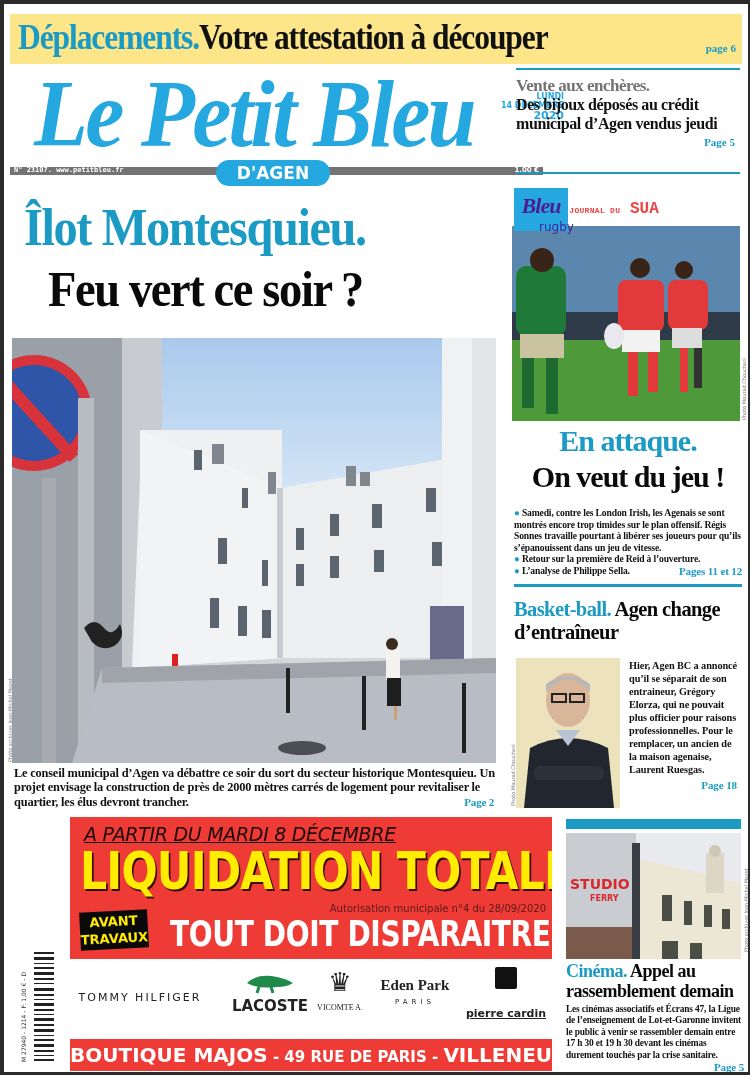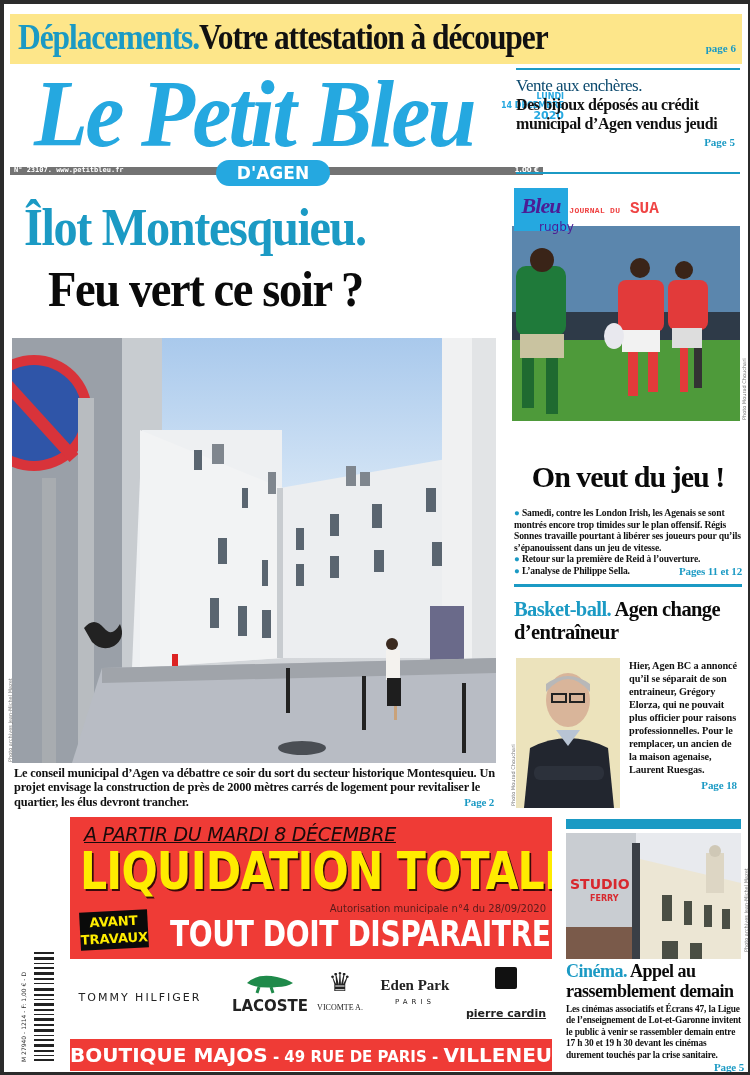--- a/index.html
+++ b/index.html
@@ -21,21 +21,21 @@
   .date .d2 { font-size: 8px; display: block; }
   .date .d3 { font-size: 11px; display: block; }
   .mast-bar { position: absolute; left: 6px; top: 163px; width: 533px; height: 8px; background: #737373; }
   .mast-bar .issue { position: absolute; left: 4px; top: -1px; font-family: "DejaVu Sans Mono", monospace; font-size: 7px; color: #fff; font-weight: bold; }
   .mast-bar .price { position: absolute; right: 4px; top: -1px; font-family: "DejaVu Sans", sans-serif; font-size: 7px; color: #fff; font-weight: bold; }
   .agen-pill { position: absolute; left: 212px; top: 156px; width: 114px; height: 26px; background: #25a8e0; border-radius: 13px; color: #fff; font-family: "DejaVu Sans", sans-serif; font-weight: bold; font-size: 17px; text-align: center; line-height: 26px; }
 
   
   .rule { position: absolute; height: 2px; background: #1b9ac4; }
   .teaser1 { position: absolute; left: 512px; top: 72px; width: 225px; font-family: "Liberation Serif", serif; }
-  .teaser1 .k { color: #0c4a6e; font-size: 17px; font-weight: normal; letter-spacing: -0.5px; display: block; }
+  .teaser1 .k { color: #737373; font-size: 17px; font-weight: bold; letter-spacing: -0.5px; display: block; }
   .teaser1 .t { color: #111; font-size: 16px; font-weight: bold; line-height: 1.18; display: block; letter-spacing: -0.4px; }
   .teaser1 .pg { color: #1b9ac4; font-size: 11px; font-weight: bold; text-align: right; display: block; margin-top: 2px; padding-right: 6px; }
 
   
   .main-k { position: absolute; left: 20px; top: 194px; font-family: "Liberation Serif", serif; font-weight: bold; font-size: 52px; color: #1b9ac4; letter-spacing: -1.5px; white-space: nowrap; transform: scaleX(0.93); transform-origin: left top; }
   .main-t { position: absolute; left: 44px; top: 256px; font-family: "Liberation Serif", serif; font-weight: bold; font-size: 50px; color: #0a0a0a; letter-spacing: -1.5px; white-space: nowrap; transform: scaleX(0.93); transform-origin: left top; }
 
   
   .photo-main { position: absolute; left: 8px; top: 334px; width: 484px; height: 425px; overflow: hidden; background: linear-gradient(180deg, #a9c9ec 0%, #d6e6f6 38%, #eef0f2 39%, #e6e8ea 60%, #b8bcc2 100%); }
   .credit-v { position: absolute; font-family: "DejaVu Sans", sans-serif; font-size: 5px; color: #777; writing-mode: vertical-rl; transform: rotate(180deg); white-space: nowrap; }
@@ -220,20 +220,21 @@
 
       <circle cx="172" cy="44" r="9" fill="#3a2418"></circle>
       <rect x="156" y="54" width="40" height="50" rx="8" fill="#e23a3a"></rect>
       <rect x="160" y="102" width="30" height="20" fill="#ddd"></rect>
       <rect x="168" y="122" width="8" height="44" fill="#e23a3a"></rect>
       <rect x="182" y="122" width="8" height="40" fill="#333"></rect>
     </svg>
   </div>
   <div class="credit-v" style="left:737px; top:350px; height:66px;">Photo Mourad Chouchari</div>
 
+  <div class="rug-k">En attaque.</div>
   <div class="rug-t">On veut du jeu !</div>
   <div class="rug-body">
     <div><span class="bullet">● </span><span>Samedi, contre les London Irish, les Agenais se sont montrés encore trop timides sur le plan offensif. Régis Sonnes travaille pourtant à libérer ses joueurs pour qu’ils s’épanouissent dans un jeu de vitesse.</span></div>
     <div><span class="bullet">● </span><span>Retour sur la première de Reid à l’ouverture.</span></div>
     <div><span class="bullet">● </span><span>L’analyse de Philippe Sella.</span><span class="pg">Pages 11 et 12</span></div>
   </div>
   <div class="rule" style="left:510px; top:580px; width:228px; height:3px;"></div>
 
   <div class="bask-h">
     <span class="k">Basket-ball.</span>

